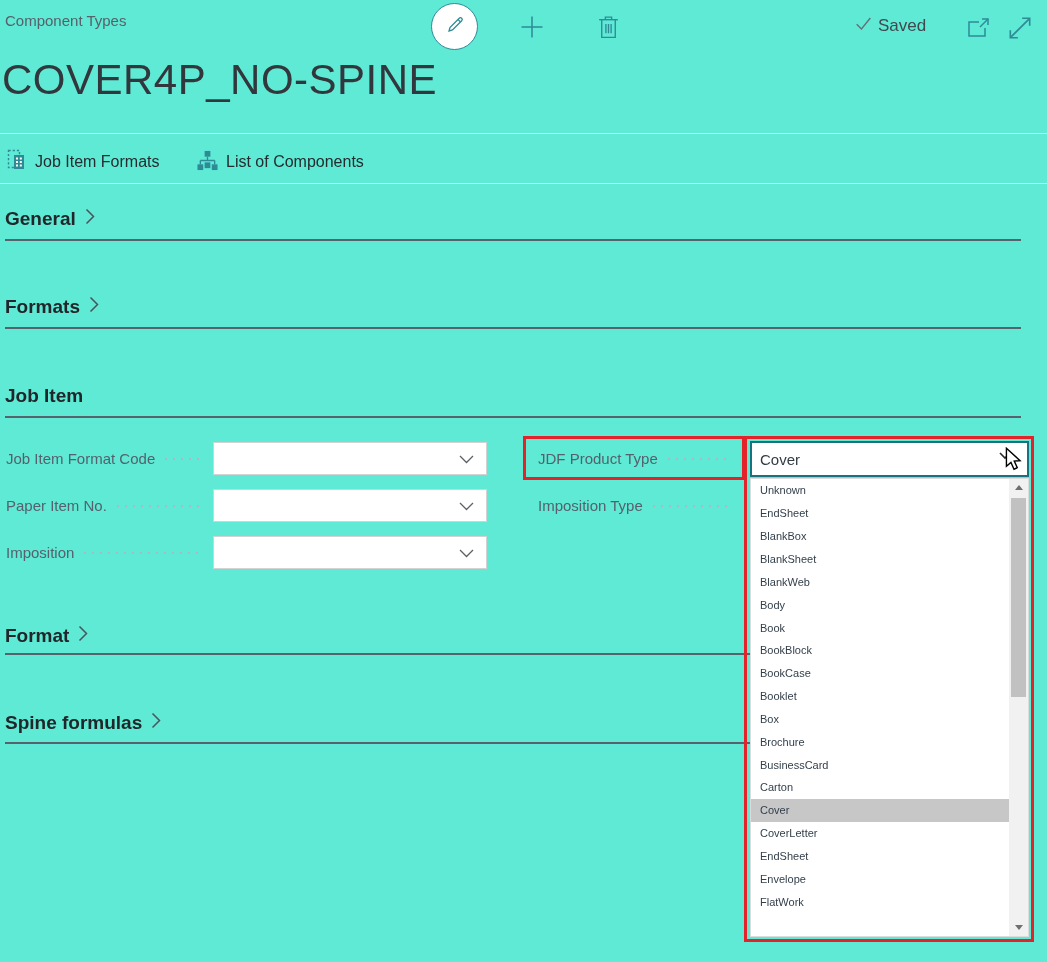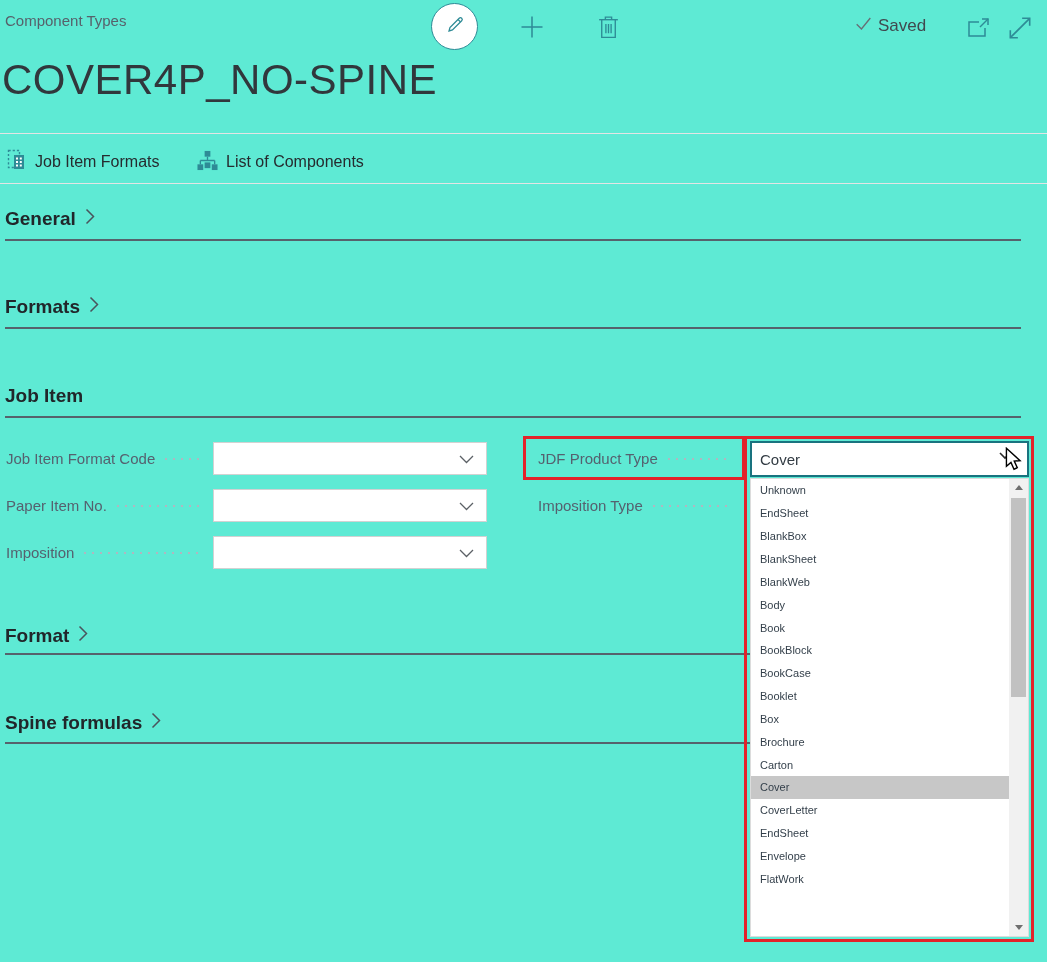--- a/index.html
+++ b/index.html
@@ -250,20 +250,21 @@
       <div class="dd-row">BlankBox</div>
       <div class="dd-row">BlankSheet</div>
       <div class="dd-row">BlankWeb</div>
       <div class="dd-row">Body</div>
       <div class="dd-row">Book</div>
       <div class="dd-row">BookBlock</div>
       <div class="dd-row">BookCase</div>
       <div class="dd-row">Booklet</div>
       <div class="dd-row">Box</div>
       <div class="dd-row">Brochure</div>
+      <div class="dd-row">BusinessCard</div>
       <div class="dd-row">Carton</div>
       <div class="dd-row selected">Cover</div>
       <div class="dd-row">CoverLetter</div>
       <div class="dd-row">EndSheet</div>
       <div class="dd-row">Envelope</div>
       <div class="dd-row">FlatWork</div>
     </div>
     <div class="scrollbar">
       <div class="sb-btn" style="top:0;">
           <div class="tri-up"></div>

